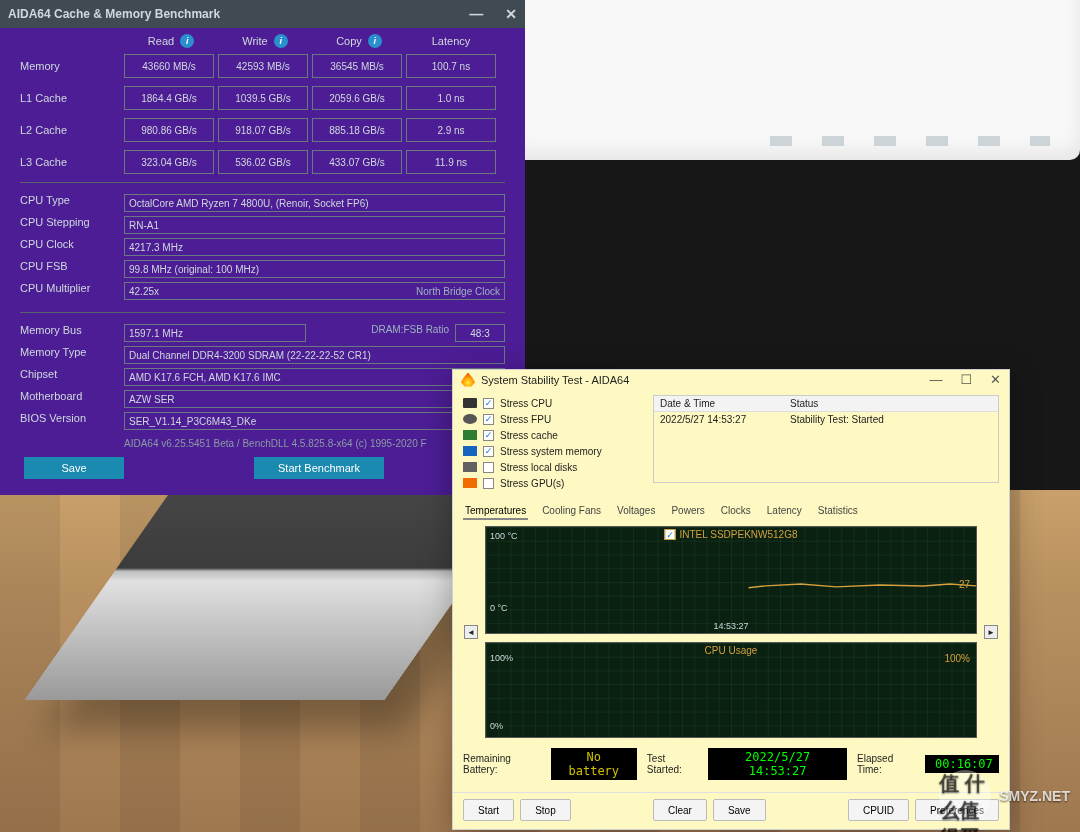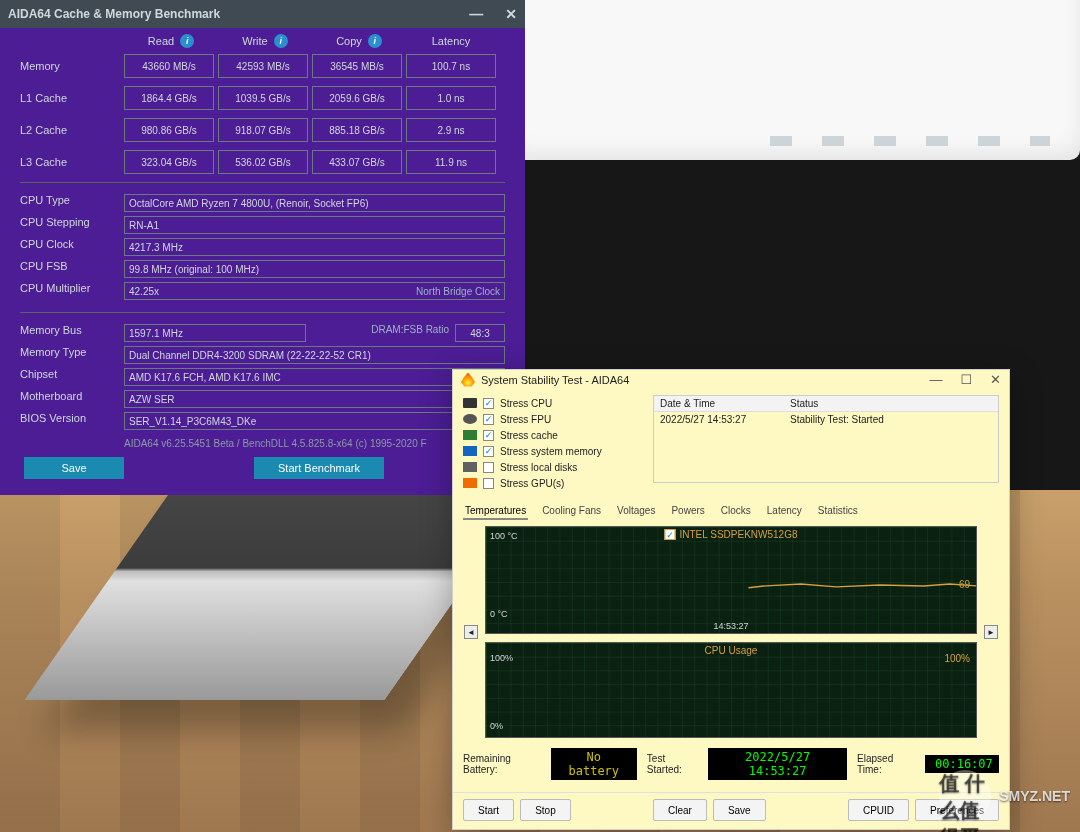--- a/index.html
+++ b/index.html
@@ -294,23 +294,23 @@
                 </pattern>
               </defs>
             <rect width="560" height="108" fill="url(#gr1)"></rect>
             <polyline points="300,62 320,60 360,58 400,61 450,59 500,60 530,58 560,60" fill="none" stroke="#d4a040" stroke-width="1.5"></polyline>
           </svg>
           <div class="graph-title">
               <span class="chk on"></span>
               <span>INTEL SSDPEKNW512G8</span>
             </div>
           <div class="ylab" style="top:4px">100 °C</div>
-          <div class="ylab" style="bottom:14px">0 °C</div>
+          <div class="ylab" style="bottom:20px">0 °C</div>
           <div class="xlab">14:53:27</div>
-          <div class="rlab" style="top:52px">69</div>
+          <div class="rlab" style="top:52px">27</div>
         </div>
         <div class="graph g2">
           <svg class="grid" viewBox="0 0 560 96" preserveAspectRatio="none">
             <rect width="560" height="96" fill="url(#gr1)"></rect>
           </svg>
           <div class="graph-title">
               <span>CPU Usage</span>
             </div>
           <div class="ylab" style="top:10px">100%</div>
           <div class="ylab" style="bottom:6px">0%</div>

